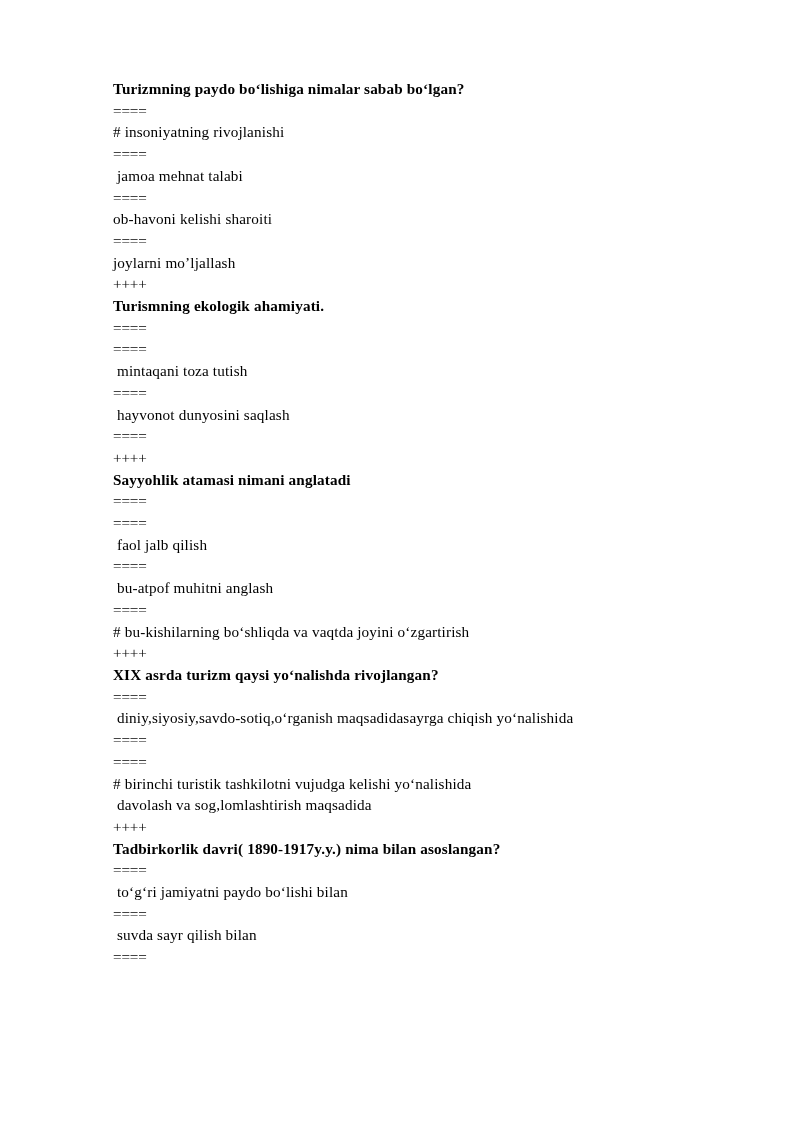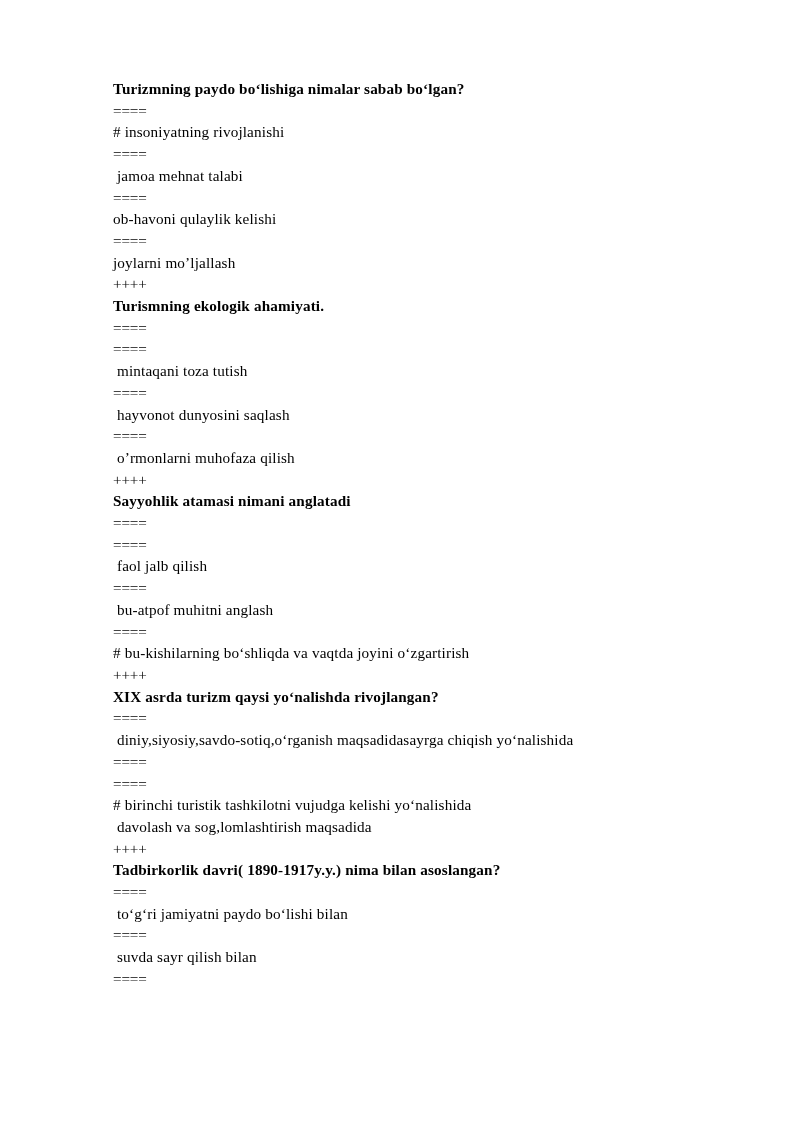--- a/index.html
+++ b/index.html
@@ -52,34 +52,33 @@
 
 <div class="page">
   <div class="page-body">
       <div class="block">
         <div class="line heading">Turizmning paydo boʻlishiga nimalar sabab boʻlgan?</div>
         <div class="line separator">====</div>
         <div class="line"># insoniyatning rivojlanishi</div>
         <div class="line separator">====</div>
         <div class="line"> jamoa mehnat talabi</div>
         <div class="line separator">====</div>
-        <div class="line">ob-havoni qulaylik kelishi</div>
+        <div class="line">ob-havoni kelishi sharoiti</div>
         <div class="line separator">====</div>
         <div class="line">joylarni mo’ljallash</div>
         <div class="line terminator">++++</div>
       </div>
       <div class="block">
         <div class="line heading">Turismning ekologik ahamiyati.</div>
         <div class="line separator">====</div>
         <div class="line separator">====</div>
         <div class="line"> mintaqani toza tutish</div>
         <div class="line separator">====</div>
         <div class="line"> hayvonot dunyosini saqlash</div>
         <div class="line separator">====</div>
-        <div class="line"> o’rmonlarni muhofaza qilish</div>
         <div class="line terminator">++++</div>
       </div>
       <div class="block">
         <div class="line heading">Sayyohlik atamasi nimani anglatadi</div>
         <div class="line separator">====</div>
         <div class="line separator">====</div>
         <div class="line"> faol jalb qilish</div>
         <div class="line separator">====</div>
         <div class="line"> bu-atpof muhitni anglash</div>
         <div class="line separator">====</div>

